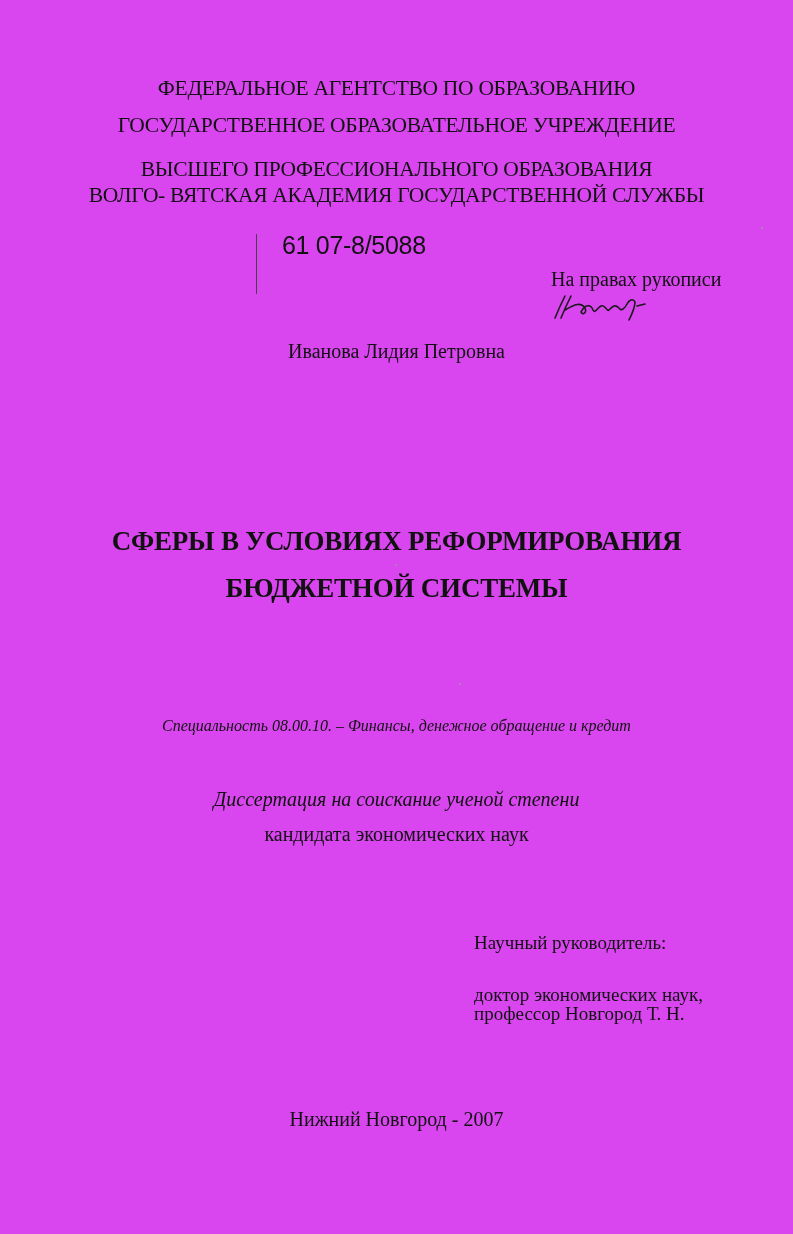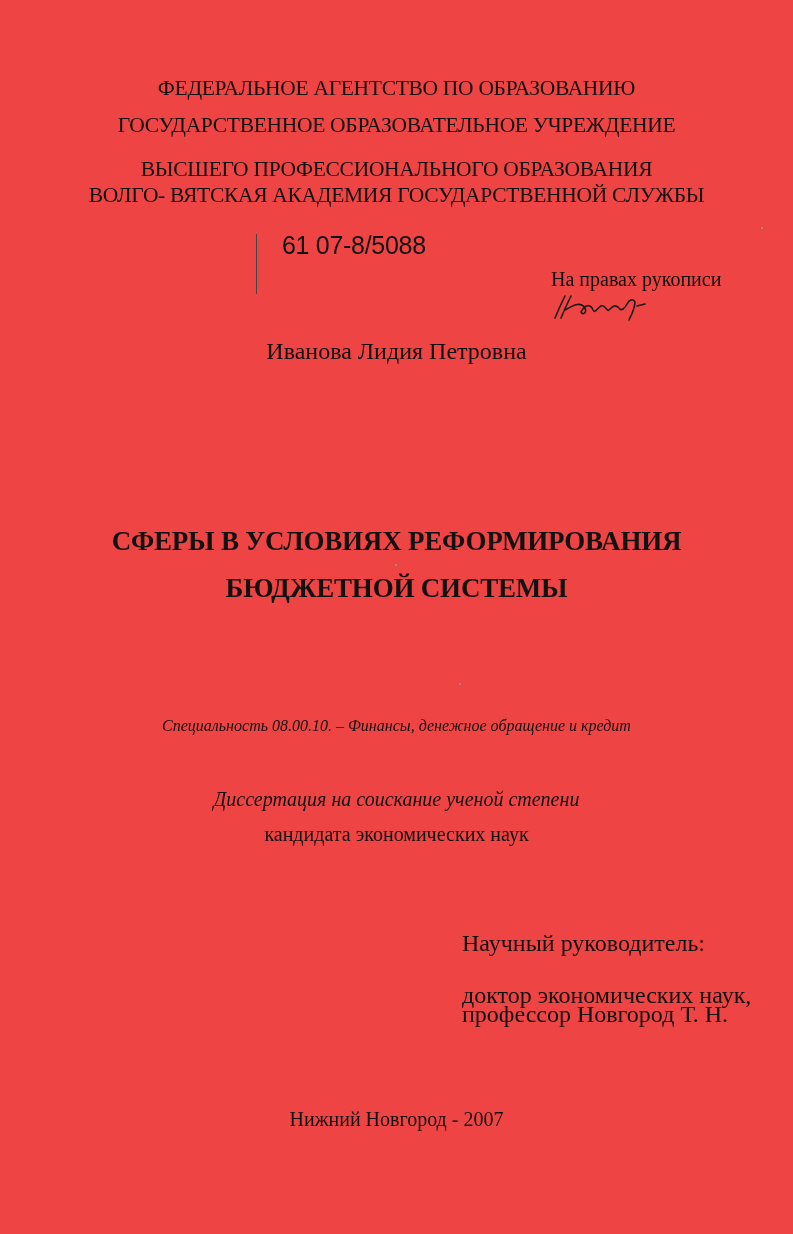--- a/index.html
+++ b/index.html
@@ -12,21 +12,21 @@
     height: 1234px;
     position: relative;
     overflow: hidden;
     font-family: "Liberation Serif", "DejaVu Serif", serif;
     color: #111111;
   }
   .page {
     position: absolute;
     left: 0; top: 0;
     width: 793px; height: 1234px;
-    background: #ef4444;
+    background: #d946ef;
   }
   .line {
     position: absolute;
     white-space: nowrap;
     font-size: 21px;
     line-height: 24px;
   }
   .center {
     left: 0;
     width: 793px;
@@ -55,37 +55,37 @@
   }
   .signature {
     position: absolute;
     left: 551px;
     top: 290px;
     width: 120px;
     height: 34px;
   }
   .author {
     top: 339px;
-    font-size: 24px;
+    font-size: 20px;
   }
   .title-line {
     font-weight: bold;
     font-size: 27px;
     line-height: 30px;
     letter-spacing: -0.2px;
   }
   .specialty {
     font-style: italic;
     font-size: 16px;
     top: 714px;
   }
   .thesis { font-size: 20px; }
   .advisor {
-    left: 462px;
-    font-size: 24px;
+    left: 474px;
+    font-size: 19px;
   }
   .city {
     top: 1107px;
     font-size: 20px;
   }
   .speck {
     position: absolute;
     width: 2px; height: 2px;
     background: #999;
     border-radius: 50%;

